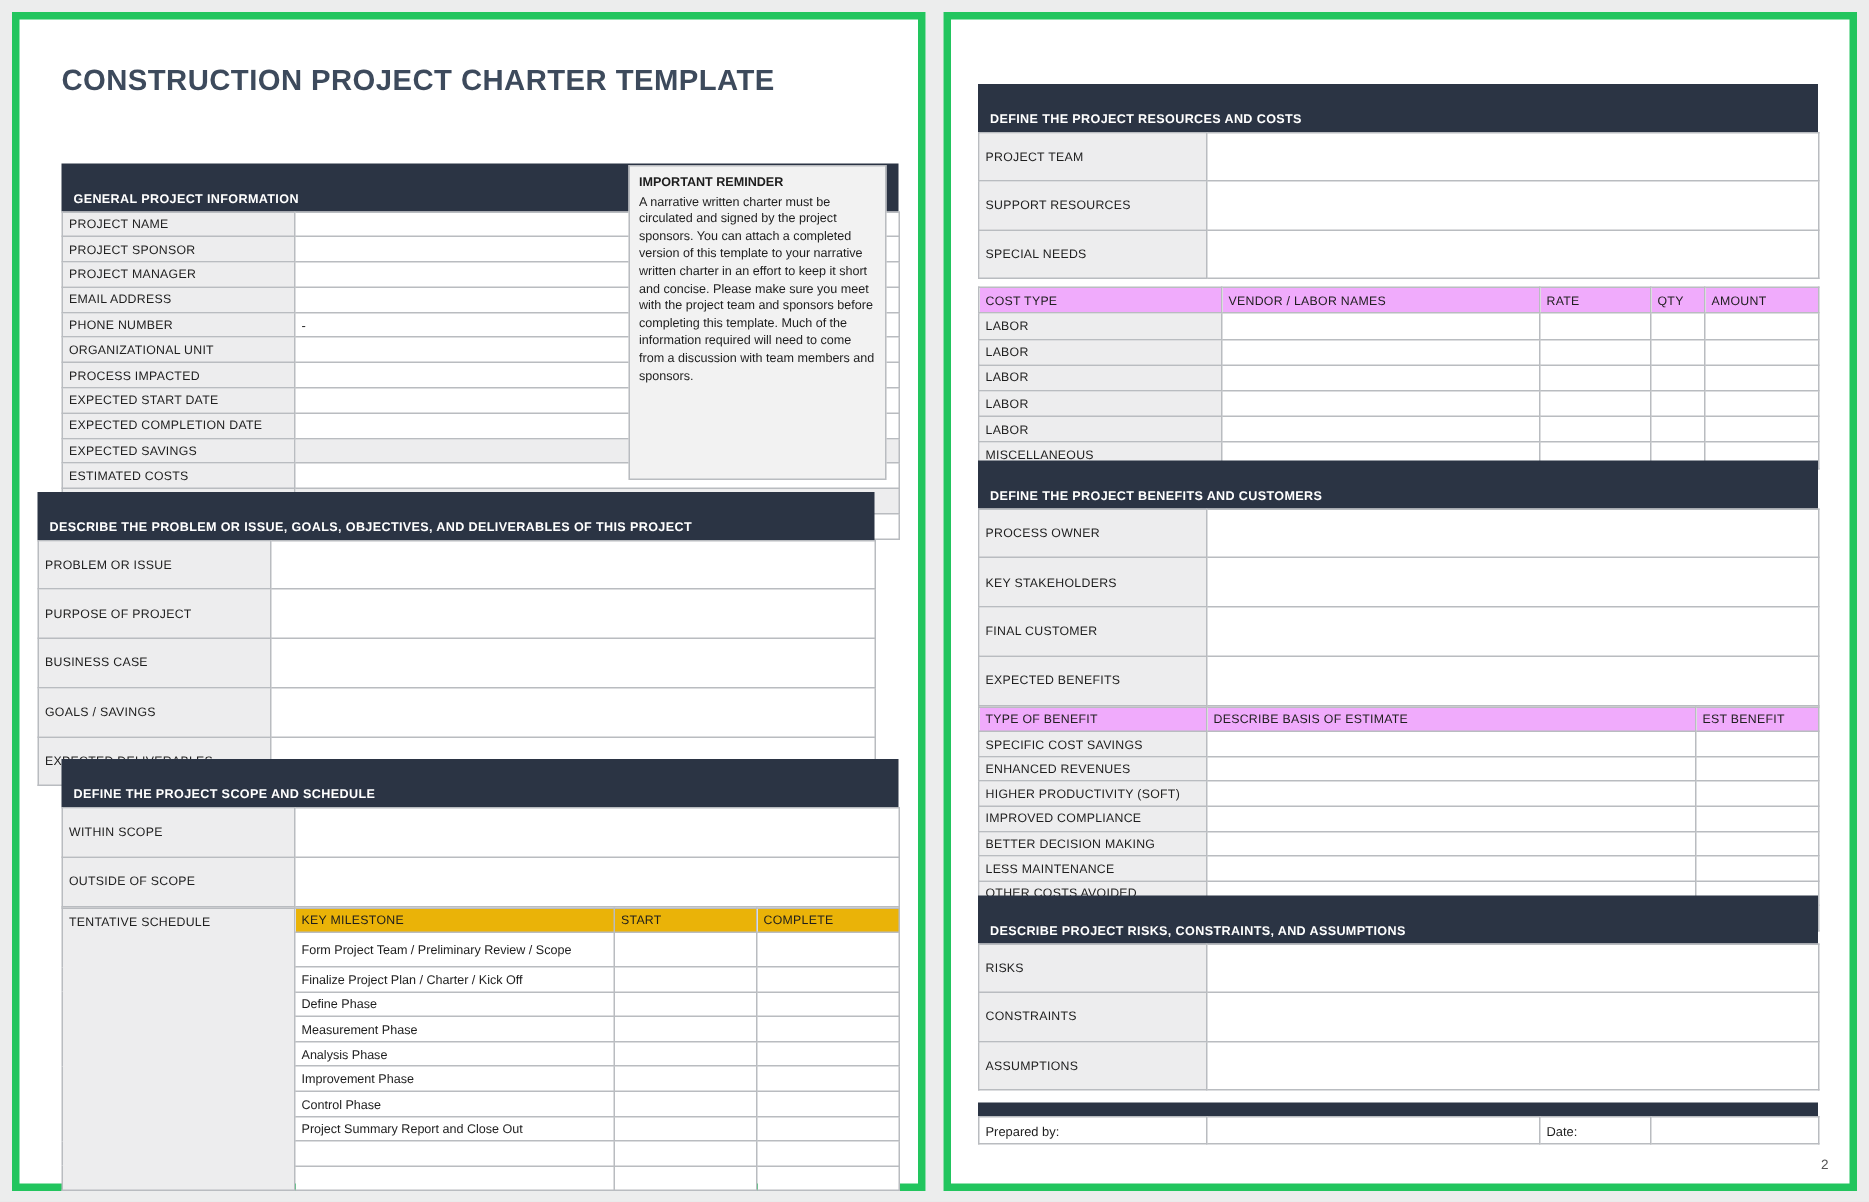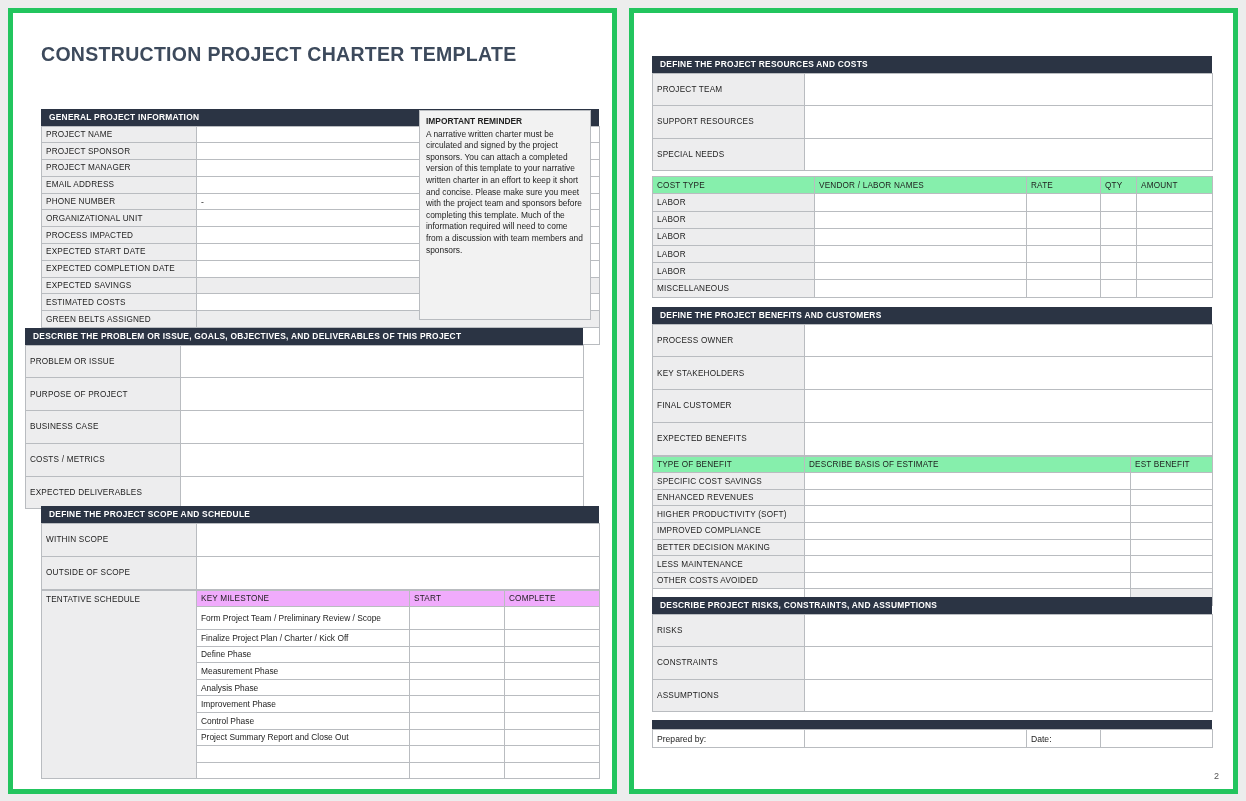--- a/index.html
+++ b/index.html
@@ -51,36 +51,36 @@
     color: #1d1d1d;
     overflow: hidden;
     white-space: nowrap;
   }
   .bandhead {
     background: #2b3444;
     color: #ffffff;
     font-size: 8.4px;
     font-weight: bold;
     letter-spacing: 0.25px;
-    padding: 3px 0 3px 8px;
+    padding: 18px 0 3px 8px;
     box-sizing: border-box;
     line-height: 1.25;
   }
   .lbl {
     background: #ededee;
     font-weight: bold;
     font-size: 8.2px;
     letter-spacing: 0.2px;
     color: #111;
   }
-  .lbl-shade { background: #f0abfc; }
+  .lbl-shade { background: #eab308; }
   .val { background: #ffffff; }
   .val-shade { background: #ededee; }
   .colhead {
-    background: #86efac;
+    background: #f0abfc;
     color: #fff;
     font-weight: bold;
     font-size: 8.2px;
     letter-spacing: 0.2px;
   }
   .center { text-align: center; }
 
   
   .blk { position: absolute; }
 
@@ -230,21 +230,21 @@
             </tr>
             <tr>
               <td class="lbl">PURPOSE OF PROJECT</td>
               <td class="val"></td>
             </tr>
             <tr>
               <td class="lbl">BUSINESS CASE</td>
               <td class="val"></td>
             </tr>
             <tr>
-              <td class="lbl">COSTS / METRICS</td>
+              <td class="lbl">GOALS / SAVINGS</td>
               <td class="val"></td>
             </tr>
             <tr>
               <td class="lbl">EXPECTED DELIVERABLES</td>
               <td class="val"></td>
             </tr>
           </tbody>
       </table>
     </div>
 

